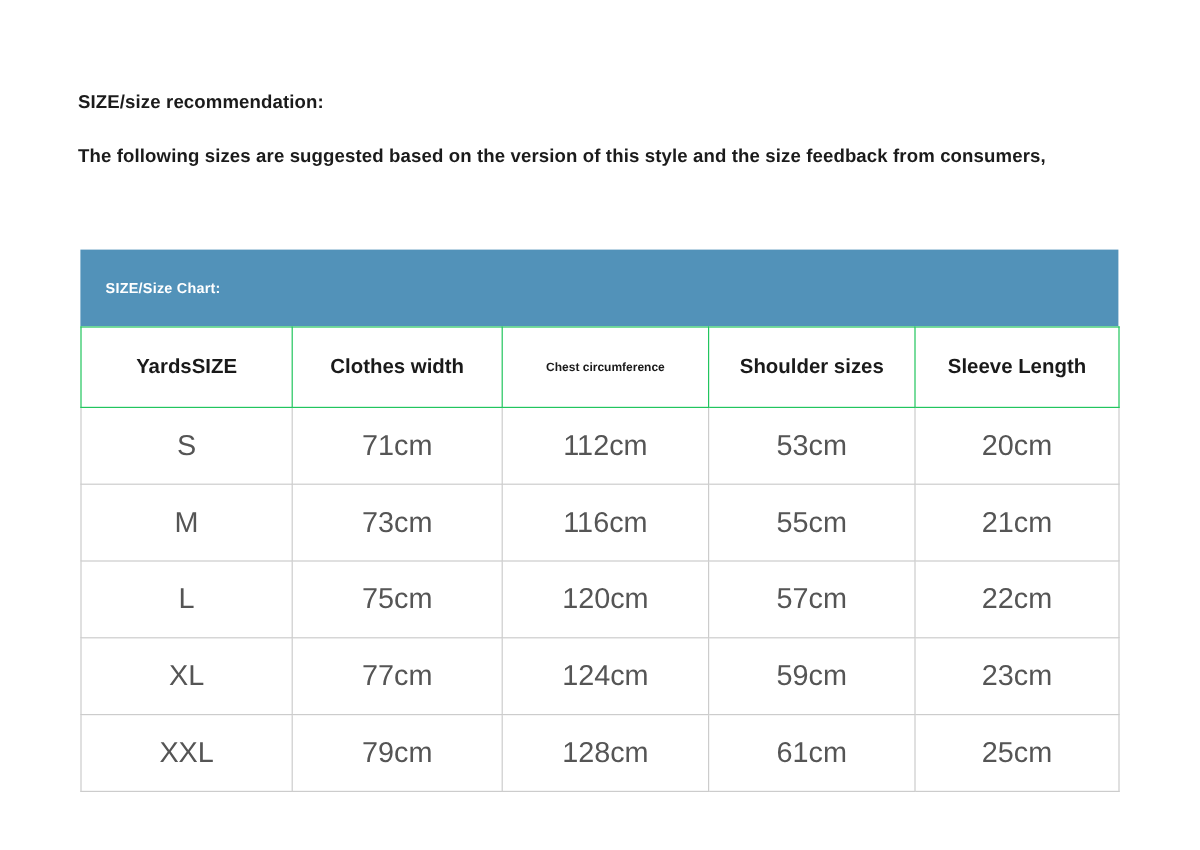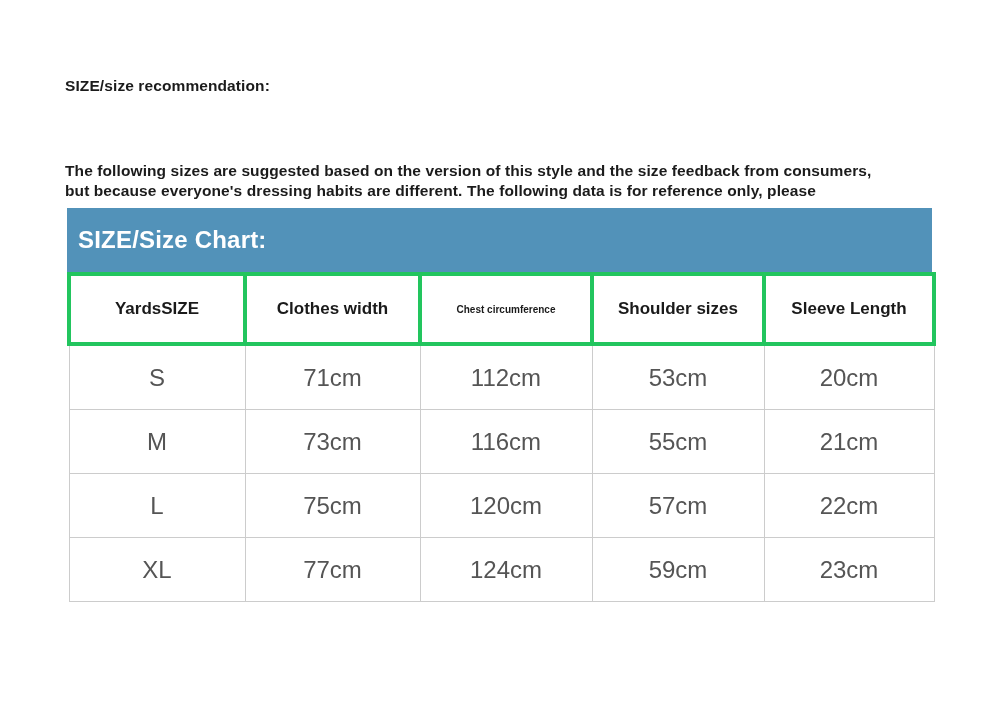--- a/index.html
+++ b/index.html
@@ -26,57 +26,56 @@
   }
   .rec-body {
     position: absolute;
     left: 65px;
     top: 121px;
     color: #1b1b1b;
     font-size: 15.5px;
     font-weight: bold;
     line-height: 19.5px;
     letter-spacing: 0.1px;
-    margin-top: 40px;
   }
   .rec-body .line { white-space: nowrap; }
   .chart-title-bar {
     position: absolute;
     left: 67px;
     top: 208px;
     width: 865px;
     height: 64px;
     background: #5292b9;
     display: flex;
     align-items: center;
   }
   .chart-title-bar .bar-label {
     color: #ffffff;
-    font-size: 24px;
+    font-size: 12px;
     font-weight: bold;
-    padding-left: 11px;
+    padding-left: 21px;
     letter-spacing: 0.2px;
   }
   table.size-table {
     position: absolute;
     left: 67px;
     top: 272px;
     width: 865px;
     border-collapse: collapse;
     table-layout: fixed;
     background: #ffffff;
   }
   table.size-table col.c1 { width: 176px; }
   table.size-table col.c2 { width: 175px; }
   table.size-table col.c3 { width: 172px; }
   table.size-table col.c4 { width: 172px; }
   table.size-table col.c5 { width: 170px; }
   table.size-table th {
     height: 64px;
-    border: 4px solid #22c55e;
+    border: 1px solid #22c55e;
     font-size: 17px;
     font-weight: bold;
     color: #1a1a1a;
     text-align: center;
     vertical-align: middle;
   }
   table.size-table th.small-head { font-size: 10px; }
   table.size-table td {
     height: 61px;
     border: 1px solid #cccccc;
@@ -89,21 +88,20 @@
 </style>
 </head>
 <body>
 
 <div class="page">
 
   <div class="rec-title">SIZE/size recommendation:</div>
 
   <div class="rec-body">
     <div class="line">The following sizes are suggested based on the version of this style and the size feedback from consumers,</div>
-    <div class="line">but because everyone's dressing habits are different. The following data is for reference only, please</div>
   </div>
 
   <div class="chart-title-bar" style="background-color: rgb(82, 146, 185);">
     <span class="bar-label">SIZE/Size Chart:</span>
   </div>
 
   <table class="size-table">
     <colgroup>
       <col class="c1">
         <col class="c2">
@@ -142,16 +140,23 @@
         <td>57cm</td>
         <td>22cm</td>
       </tr>
       <tr>
         <td>XL</td>
         <td>77cm</td>
         <td>124cm</td>
         <td>59cm</td>
         <td>23cm</td>
       </tr>
+      <tr>
+        <td>XXL</td>
+        <td>79cm</td>
+        <td>128cm</td>
+        <td>61cm</td>
+        <td>25cm</td>
+      </tr>
     </tbody>
   </table>
 
 </div>
 
 </body></html>

